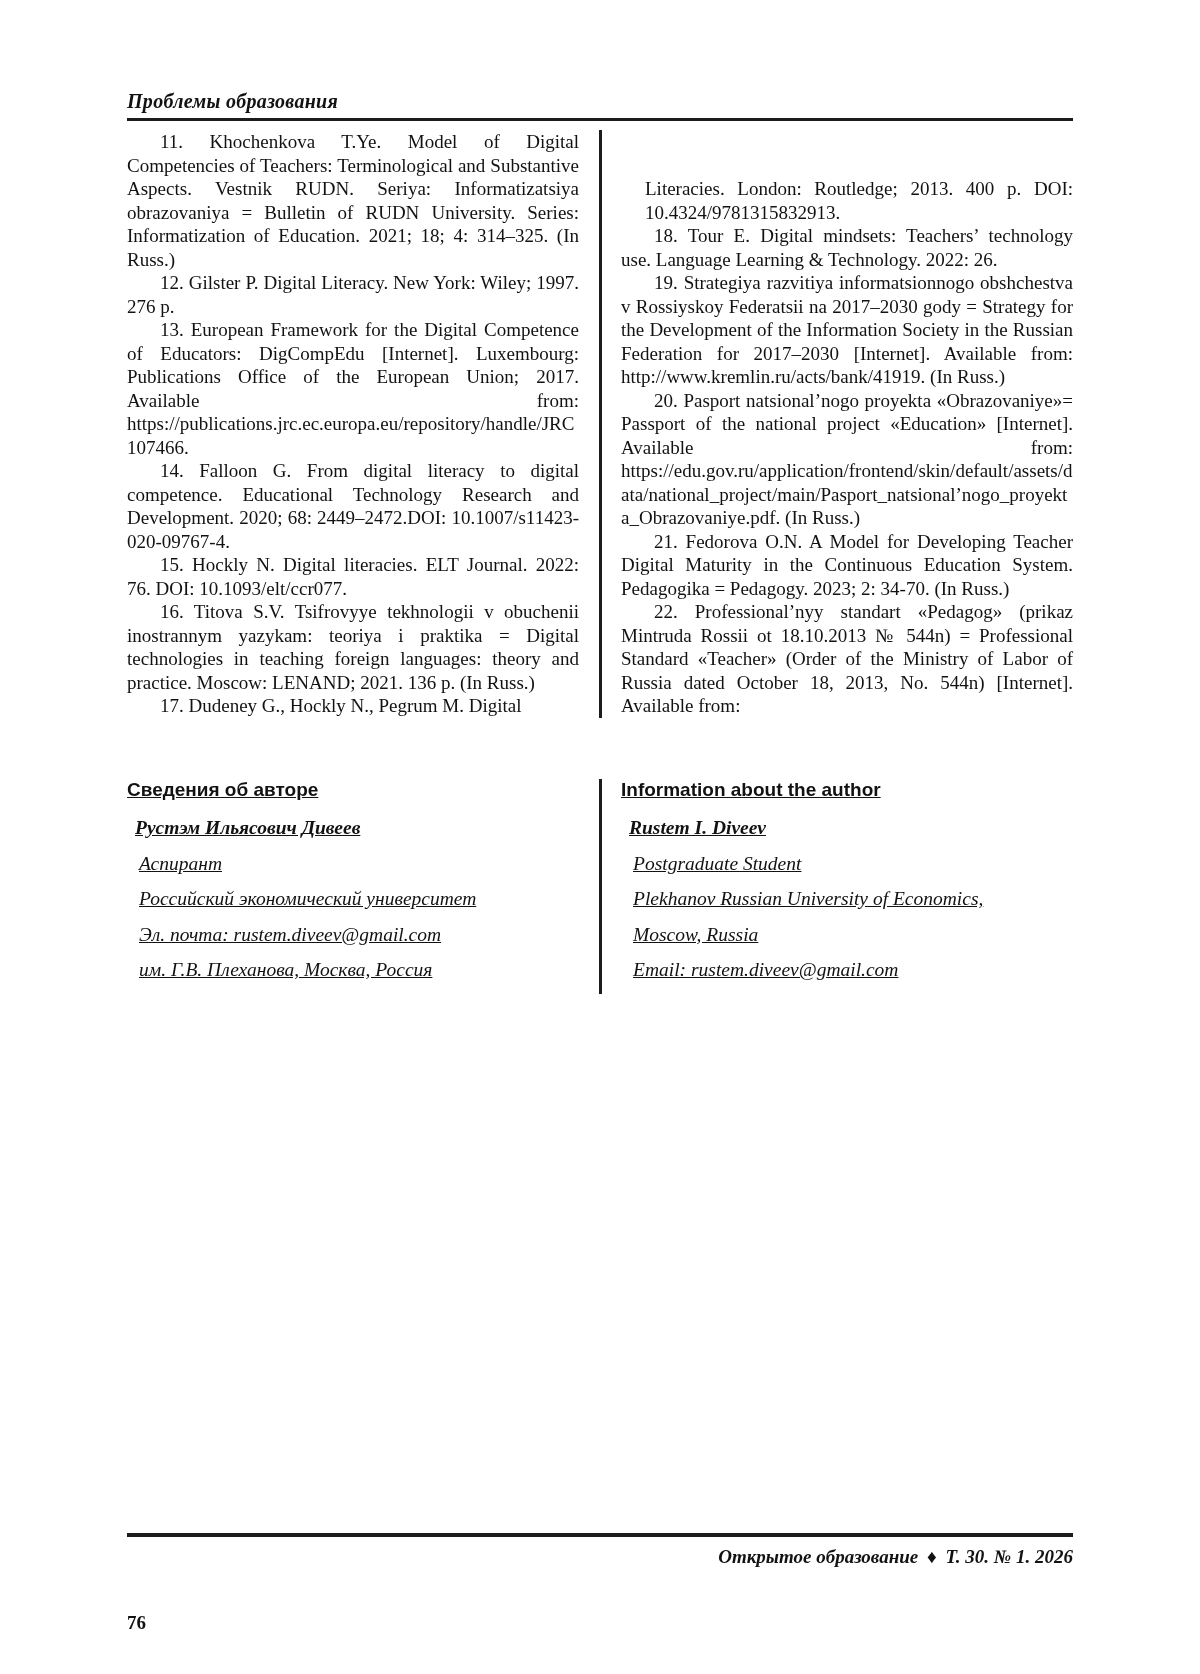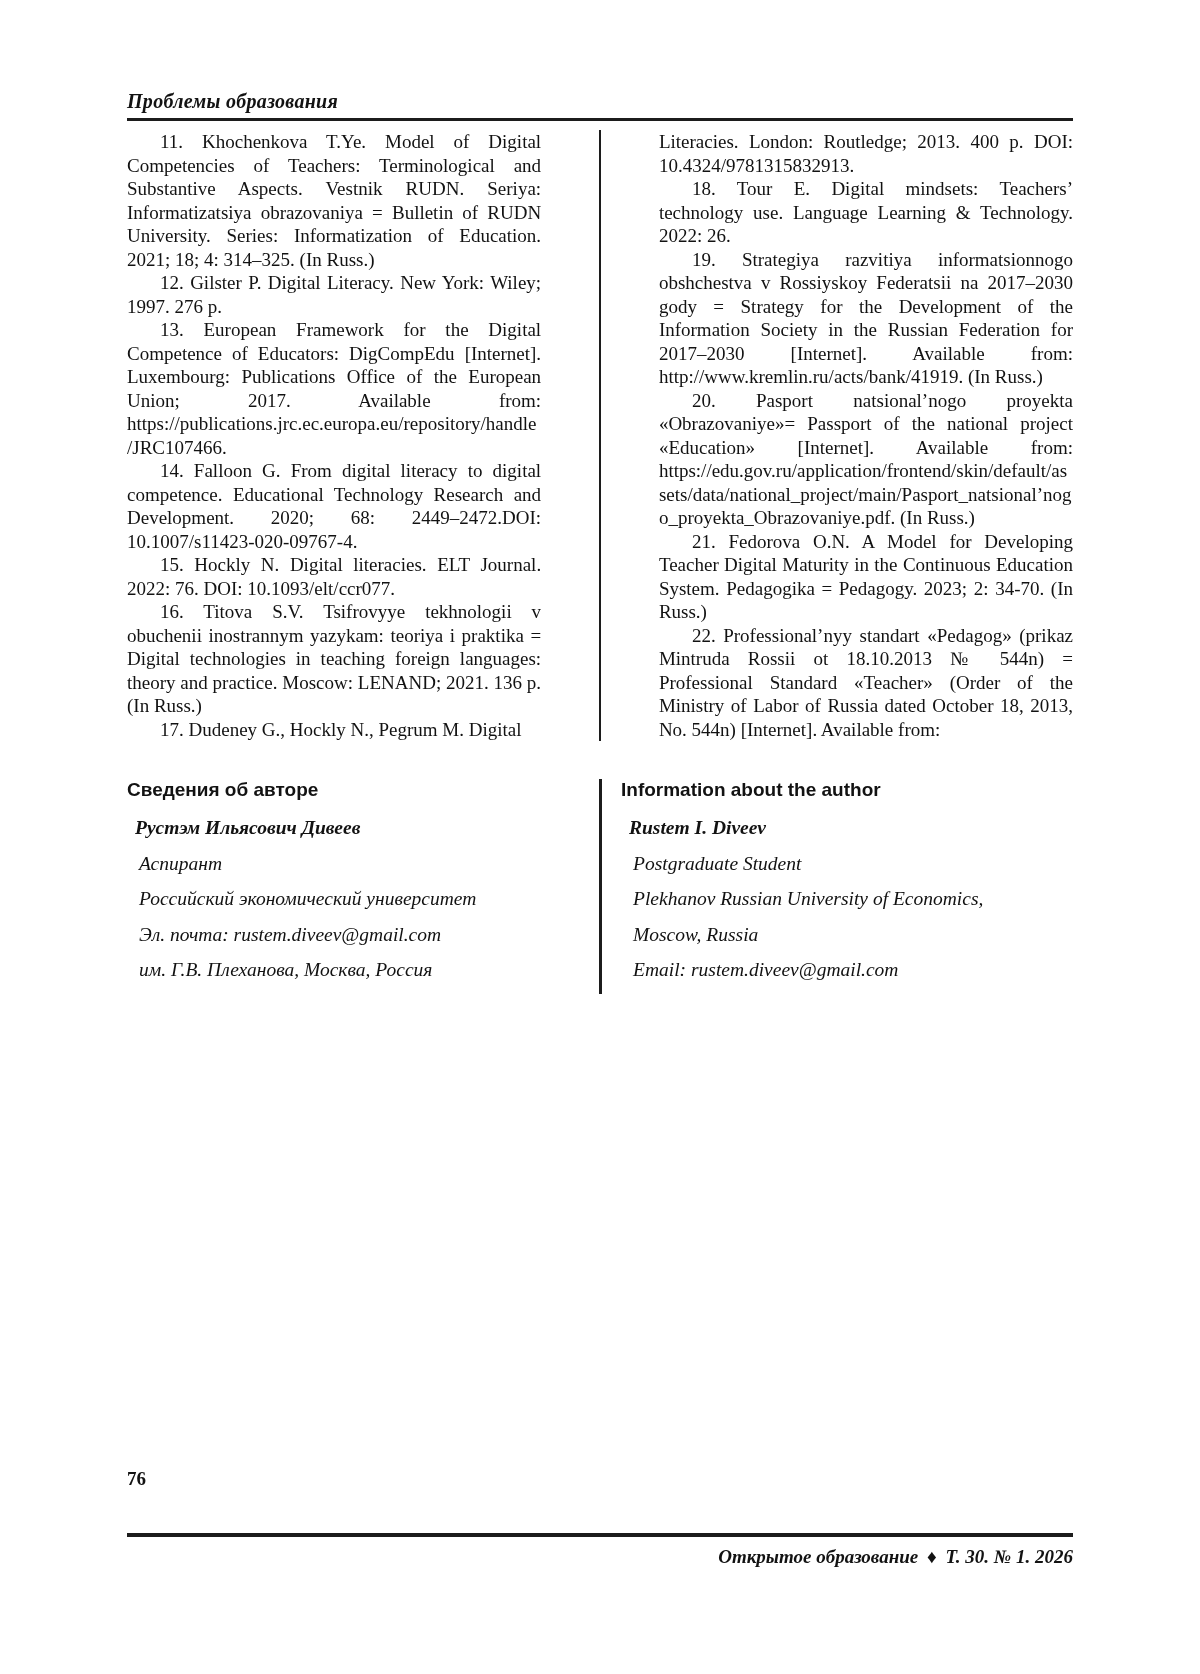--- a/index.html
+++ b/index.html
@@ -12,61 +12,61 @@
     position:absolute;top:90px;left:127px;
     font-size:20px;font-weight:bold;font-style:italic;
     letter-spacing:0.3px;
   }
   .header-rule{
     position:absolute;top:118px;left:127px;width:946px;height:3px;
     background:#1c1c1c;
   }
   .refs{
     position:absolute;top:130px;left:127px;width:946px;
-    display:flex;align-items:flex-end;gap:38px;
+    display:flex;align-items:flex-end;
   }
   .ref-col{width:452px;}
   .col-divider{
     width:3px;background:#1c1c1c;margin:0 19.5px;
     align-self:stretch;
   }
   .ref{
     margin:0;
     font-size:19px;line-height:23.5px;
     text-align:justify;text-indent:33px;
     overflow-wrap:anywhere;
     -webkit-hyphens:none;hyphens:none;
   }
-  .ref.cont{text-indent:0;}
+  .ref.cont{text-indent:0;margin-left:24px;}
   .authors{
     position:absolute;top:779px;left:127px;width:946px;
     display:flex;align-items:stretch;
   }
-  .auth-col{width:452px;}
+  .auth-col{width:452px;text-decoration:underline;}
   .auth-divider{
     width:3px;background:#1c1c1c;margin:0 19.5px;align-self:stretch;
   }
   .auth-heading{
     margin:0 0 15px 0;
     font-family:"Liberation Sans", sans-serif;
     font-size:19px;font-weight:bold;line-height:22px;
   }
   .auth-name{
     margin:8px;font-size:19.5px;line-height:23.5px;
     font-weight:bold;font-style:italic;
   }
   .auth-line{
     margin:12px;font-size:19.5px;line-height:23.5px;font-style:italic;
   }
   .footer-rule{
     position:absolute;top:1533px;left:127px;width:946px;height:4px;
     background:#1c1c1c;
   }
   .page-number{
-    position:absolute;top:1468px;left:127px;
+    position:absolute;top:1612px;left:127px;
     font-size:19px;font-weight:bold;
   }
   .footer-right{
     position:absolute;top:1546px;right:127px;
     font-size:19px;font-weight:bold;font-style:italic;
   }
   .footer-right .sep{font-style:normal;padding:0 4px;}
 </style>
 </head>
 <body>

